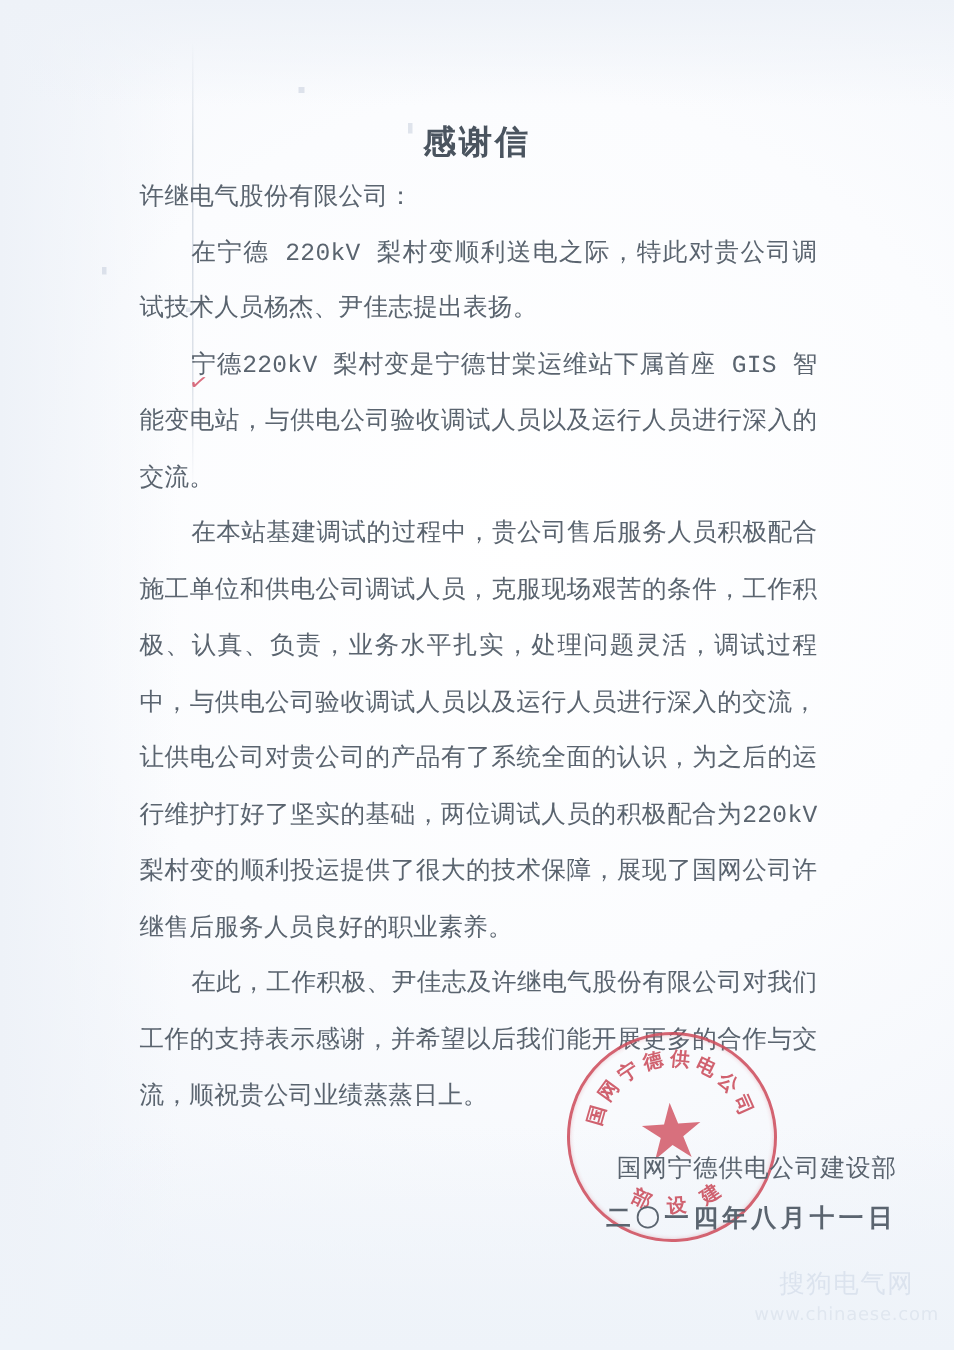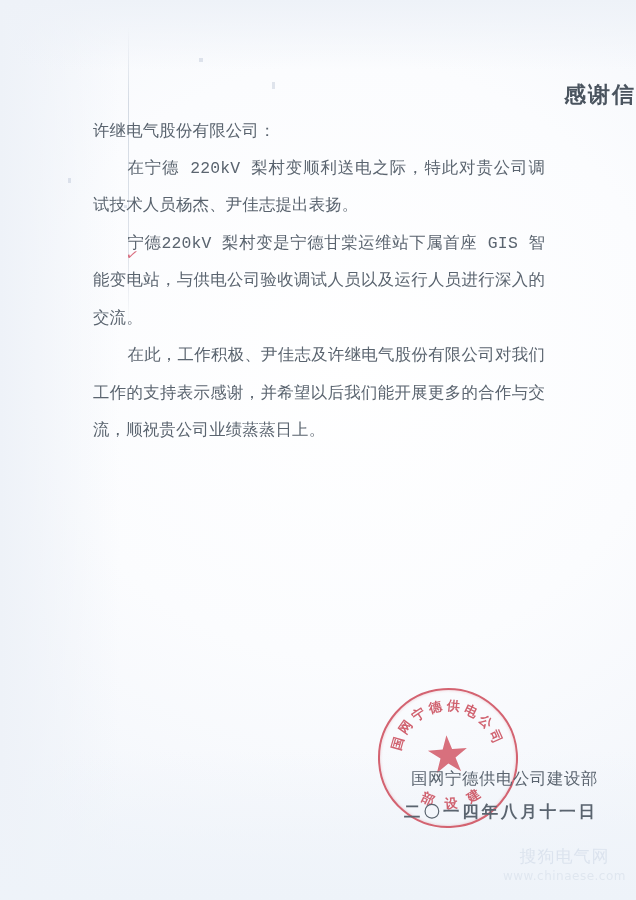--- a/index.html
+++ b/index.html
@@ -48,21 +48,21 @@
     height: 300px;
     background: linear-gradient(180deg, rgba(150,165,185,0) 0%, rgba(150,165,185,0.38) 25%, rgba(150,165,185,0.30) 75%, rgba(150,165,185,0) 100%);
     pointer-events: none;
   }
 
   .title {
     position: absolute;
     top: 80px;
     left: 0;
     width: 636px;
-    text-align: right;
+    text-align: center;
     font-size: 22px;
     font-weight: bold;
     letter-spacing: 2px;
     color: #4a545f;
     font-family: "DejaVu Sans", "Liberation Sans", sans-serif;
   }
 
   .body-text {
     position: absolute;
     left: 93px;
@@ -197,20 +197,21 @@
   <div class="speck" style="left:199px;top:58px;width:4px;height:4px;"></div>
   <div class="speck" style="left:272px;top:82px;width:3px;height:7px;"></div>
   <div class="speck" style="left:124px;top:205px;width:3px;height:3px;"></div>
 
   <div class="title">感谢信</div>
 
   <div class="body-text">
     <p class="salutation">许继电气股份有限公司：</p>
     <p class="para">在宁德 220kV 梨村变顺利送电之际，特此对贵公司调试技术人员杨杰、尹佳志提出表扬。</p>
     <p class="para">宁德220kV 梨村变是宁德甘棠运维站下属首座 GIS 智能变电站，与供电公司验收调试人员以及运行人员进行深入的交流。</p>
+    <p class="para">在本站基建调试的过程中，贵公司售后服务人员积极配合施工单位和供电公司调试人员，克服现场艰苦的条件，工作积极、认真、负责，业务水平扎实，处理问题灵活，调试过程中，与供电公司验收调试人员以及运行人员进行深入的交流，让供电公司对贵公司的产品有了系统全面的认识，为之后的运行维护打好了坚实的基础，两位调试人员的积极配合为220kV 梨村变的顺利投运提供了很大的技术保障，展现了国网公司许继售后服务人员良好的职业素养。</p>
     <p class="para">在此，工作积极、尹佳志及许继电气股份有限公司对我们工作的支持表示感谢，并希望以后我们能开展更多的合作与交流，顺祝贵公司业绩蒸蒸日上。</p>
   </div>
 
   <div class="seal-red-mark">✓</div>
 
   <div class="seal">
     <div class="seal-ring"></div>
     <div class="seal-star"></div>
     <div class="seal-arc-text" id="seal-arc">
         <span style="transform: translate(-48.864px, -17.785px) rotate(290deg) translate(-50%, -50%);">国</span>

